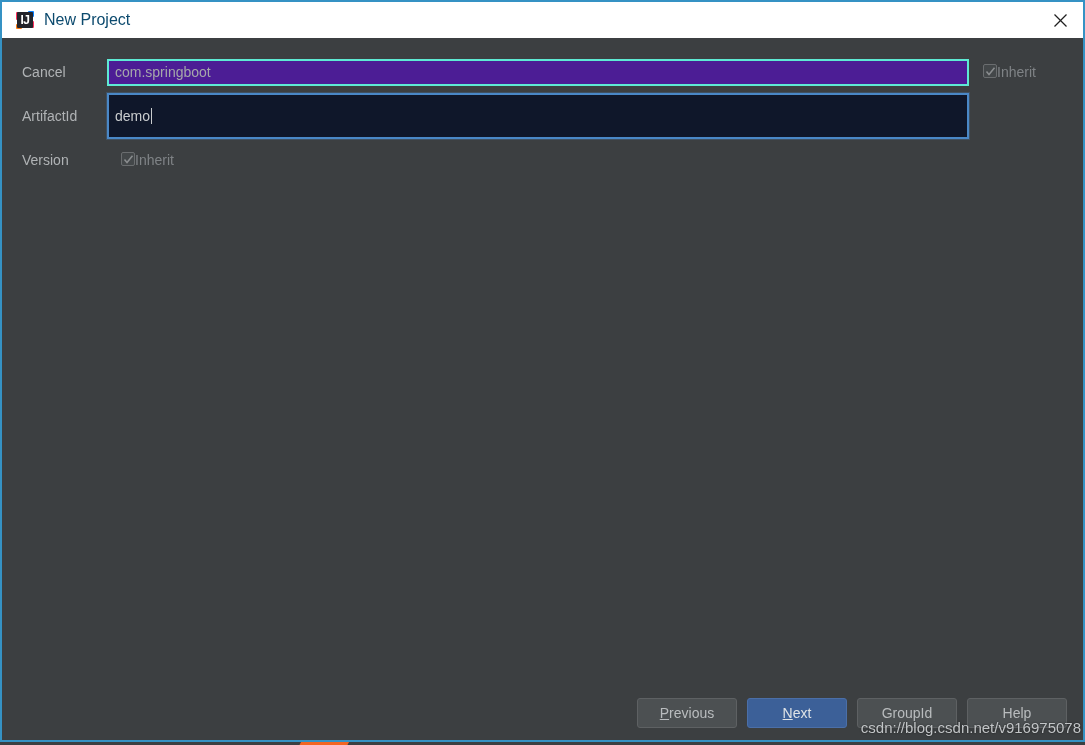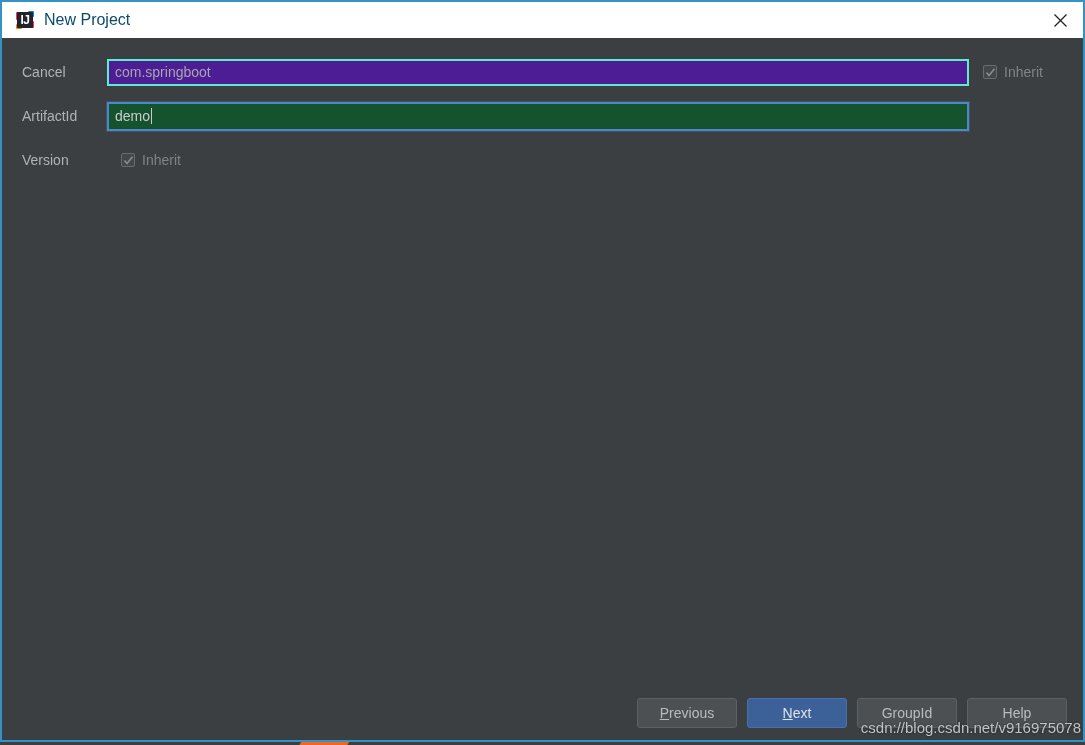--- a/index.html
+++ b/index.html
@@ -176,38 +176,36 @@
     font-size: 14px;
     font-family: "Liberation Sans", sans-serif;
     padding: 0 6px;
     display: flex;
     align-items: center;
     width: 862px;
     flex: 0 0 862px;
   }
   .field-input.focused {
     border: 2px solid #4a88c7;
-    background: #14532d;
+    background: #0f172a;
     color: #c9ccce;
-    height: 29px;
+    height: 46px;
     box-shadow: 0 0 0 1px rgba(74,136,199,0.25);
   }
   .caret {
     display: inline-block;
     width: 1px;
     height: 16px;
     background: #c9ccce;
     margin-left: 1px;
     vertical-align: middle;
   }
   .inherit-box {
     display: flex;
-    align-items: center;
     margin-left: 14px;
-    gap: 7px;
   }
   .checkbox {
     width: 14px;
     height: 14px;
     box-sizing: border-box;
     border: 1px solid #6a6d6f;
     background: #434749;
     border-radius: 2px;
     position: relative;
     flex: 0 0 14px;

